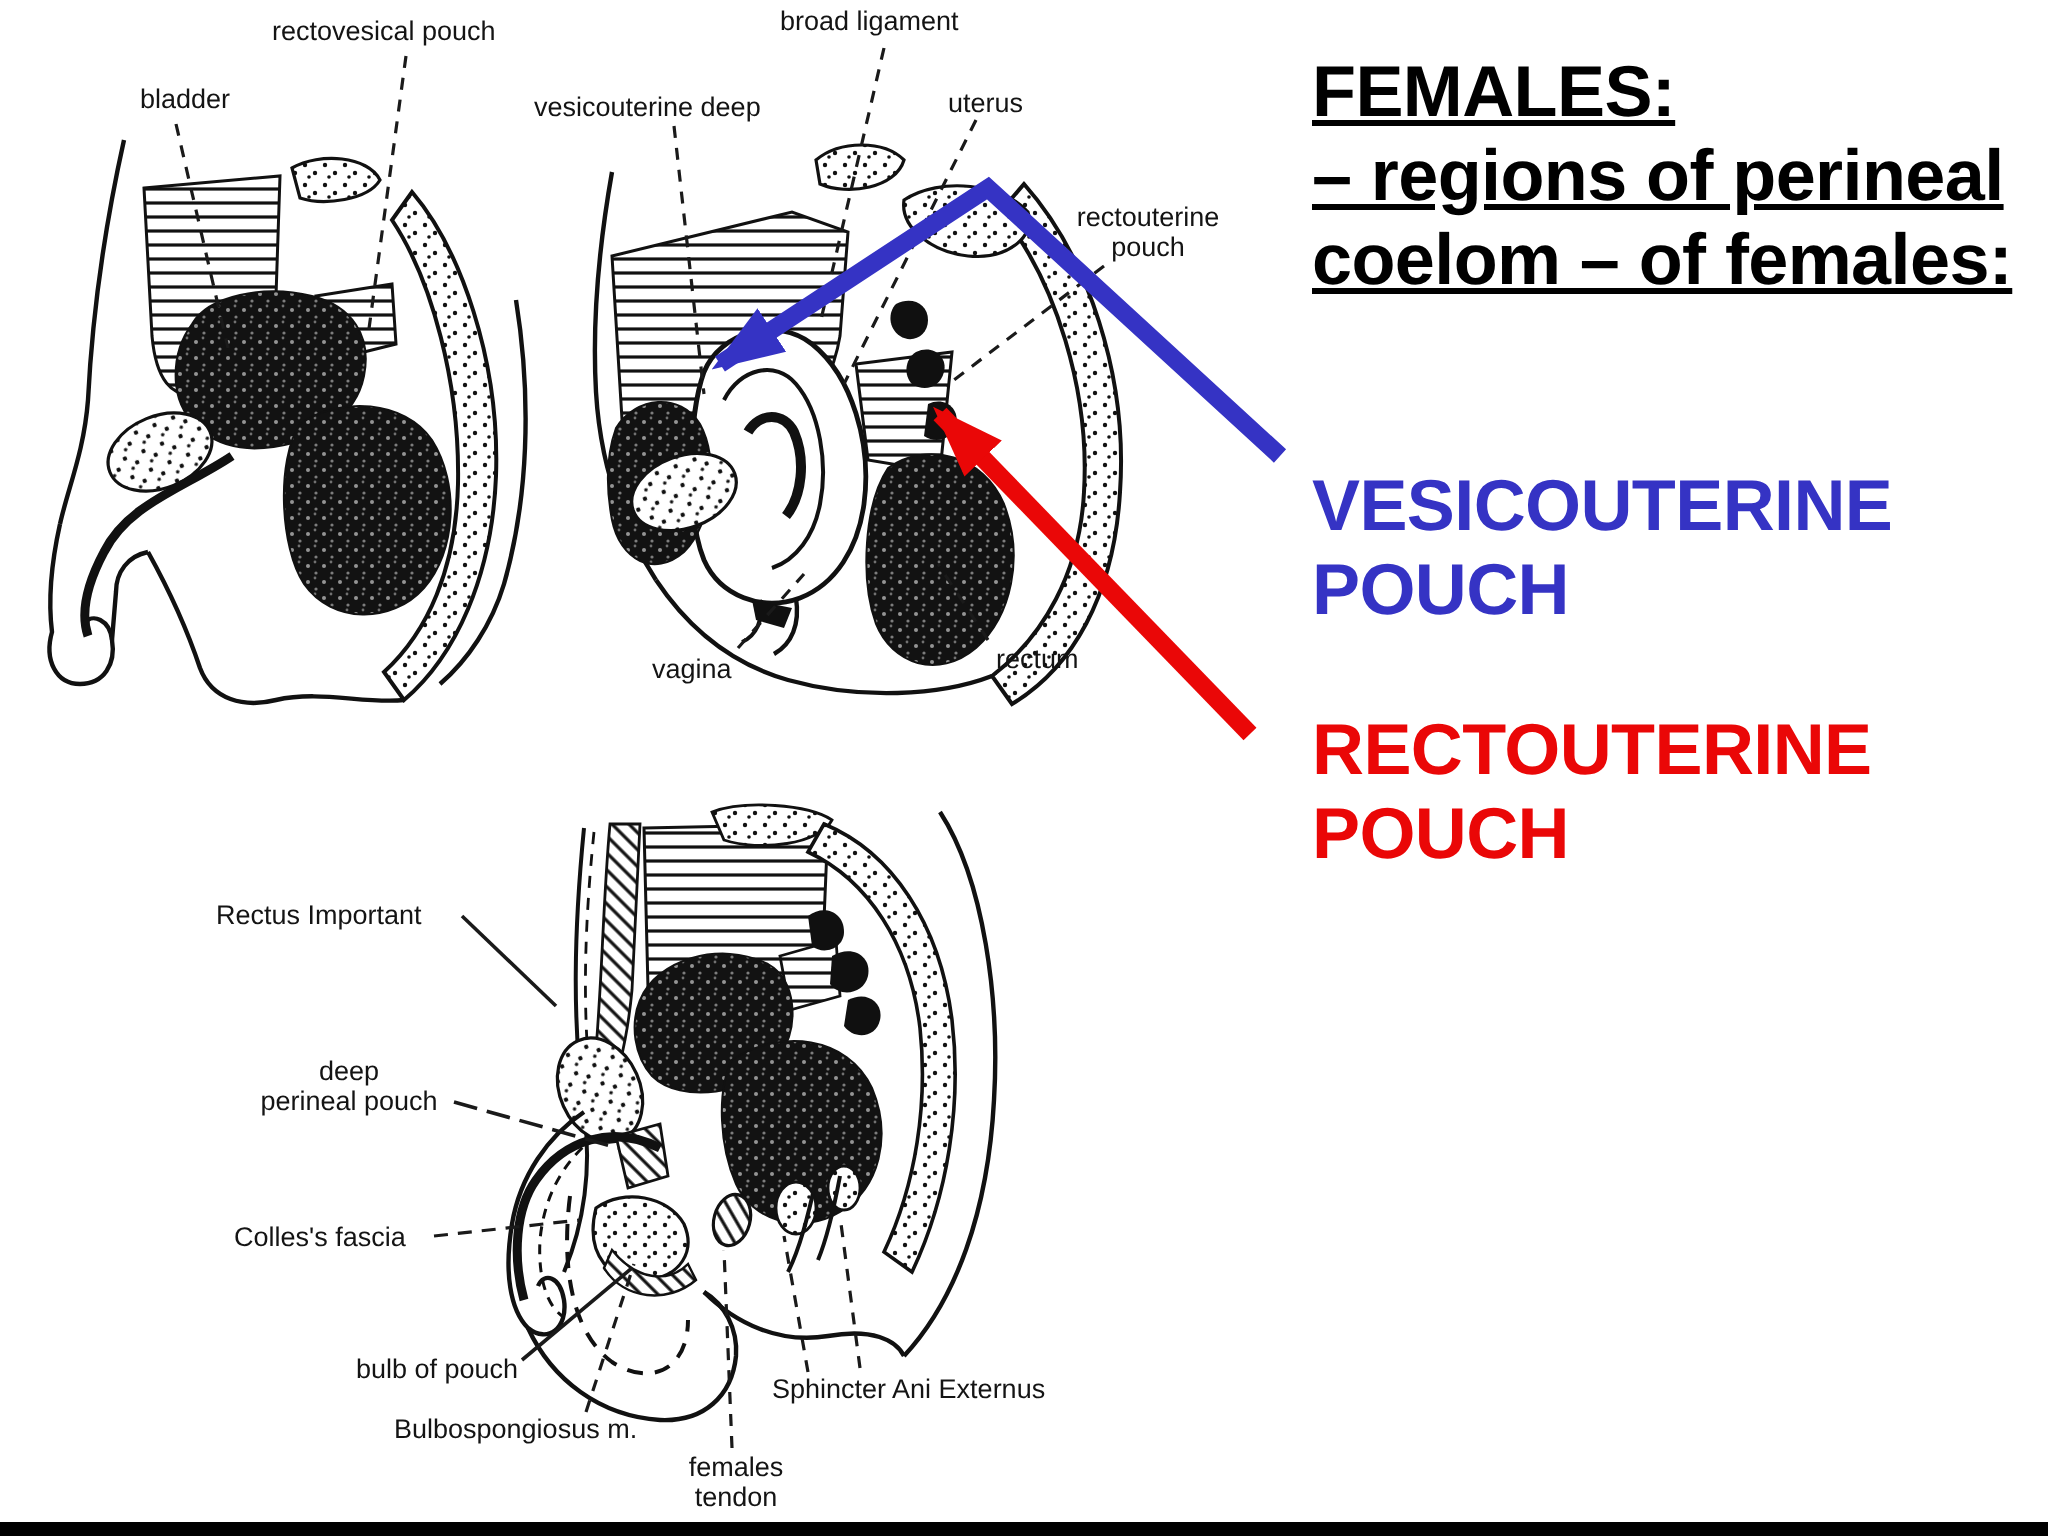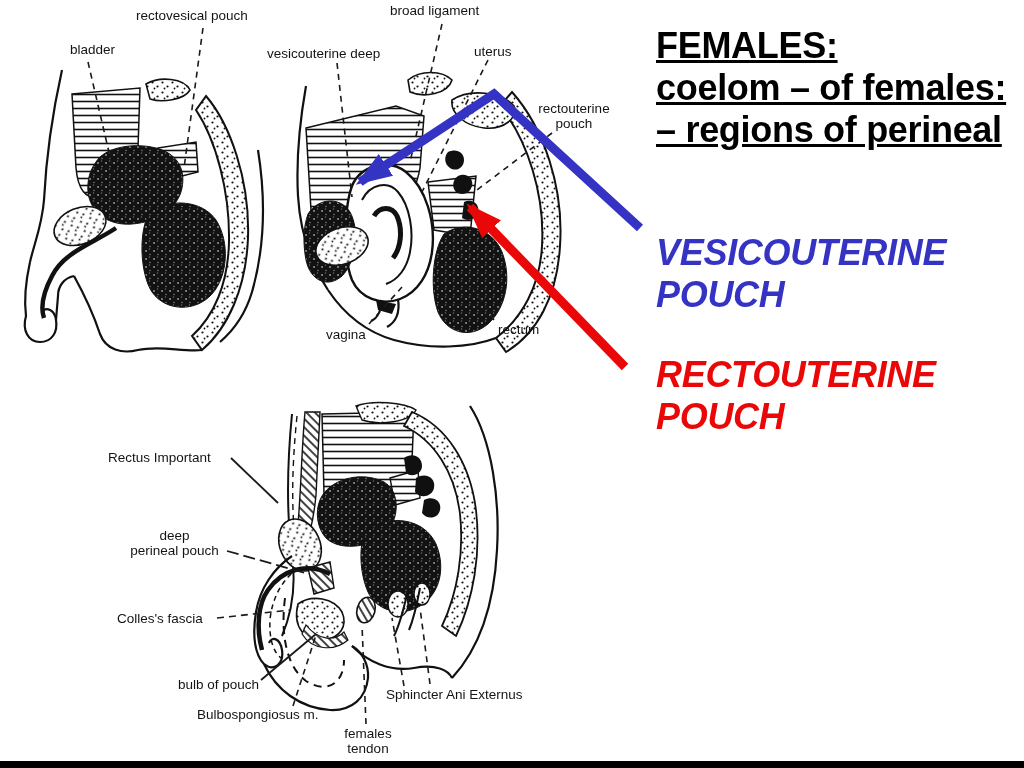--- a/index.html
+++ b/index.html
@@ -5,21 +5,21 @@
   html,body{margin:0;padding:0;background:#888;}
   .slide{position:relative;width:1024px;height:768px;background:#ffffff;overflow:hidden;
          font-family:"Liberation Sans",sans-serif;}
   .art{position:absolute;left:0;top:0;width:1024px;height:768px;}
   .lbl{position:absolute;font-size:13.5px;line-height:15px;color:#141414;white-space:nowrap;}
   .lbl .ln{display:block;text-align:center;}
   .heading{position:absolute;left:656px;top:25px;font-size:36px;line-height:42px;
            font-weight:bold;color:#000;letter-spacing:-0.3px;}
   .heading span{display:block;white-space:nowrap;text-decoration:underline;}
   .callout{position:absolute;left:656px;font-size:36px;line-height:42px;font-weight:bold;
-           letter-spacing:-0.3px;font-style:italic;}
+           letter-spacing:-0.3px;}
   .callout span{display:block;white-space:nowrap;}
   .c-blue{color:#3533c4;}
   .c-red{color:#ea0707;}
   .footer-bar{position:absolute;left:0;right:0;bottom:0;height:7px;background:#000;}
 </style>
 </head>
 <body>
 
 <div class="slide">
 
@@ -171,22 +171,22 @@
   <div class="lbl" style="left:178px;top:677px">bulb of pouch</div>
   <div class="lbl" style="left:197px;top:707px">Bulbospongiosus m.</div>
   <div class="lbl" style="left:386px;top:687px">Sphincter Ani Externus</div>
   <div class="lbl" style="left:336px;top:726px;width:64px">
     <span class="ln">females</span>
     <span class="ln">tendon</span>
   </div>
 
   <div class="heading">
     <span>FEMALES:</span>
+    <span>– regions of perineal</span>
     <span>coelom – of females:</span>
-    <span>– regions of perineal</span>
   </div>
 
   <div class="callout c-blue" style="top:232px">
     <span>VESICOUTERINE</span>
     <span>POUCH</span>
   </div>
 
   <div class="callout c-red" style="top:354px">
     <span>RECTOUTERINE</span>
     <span>POUCH</span>

